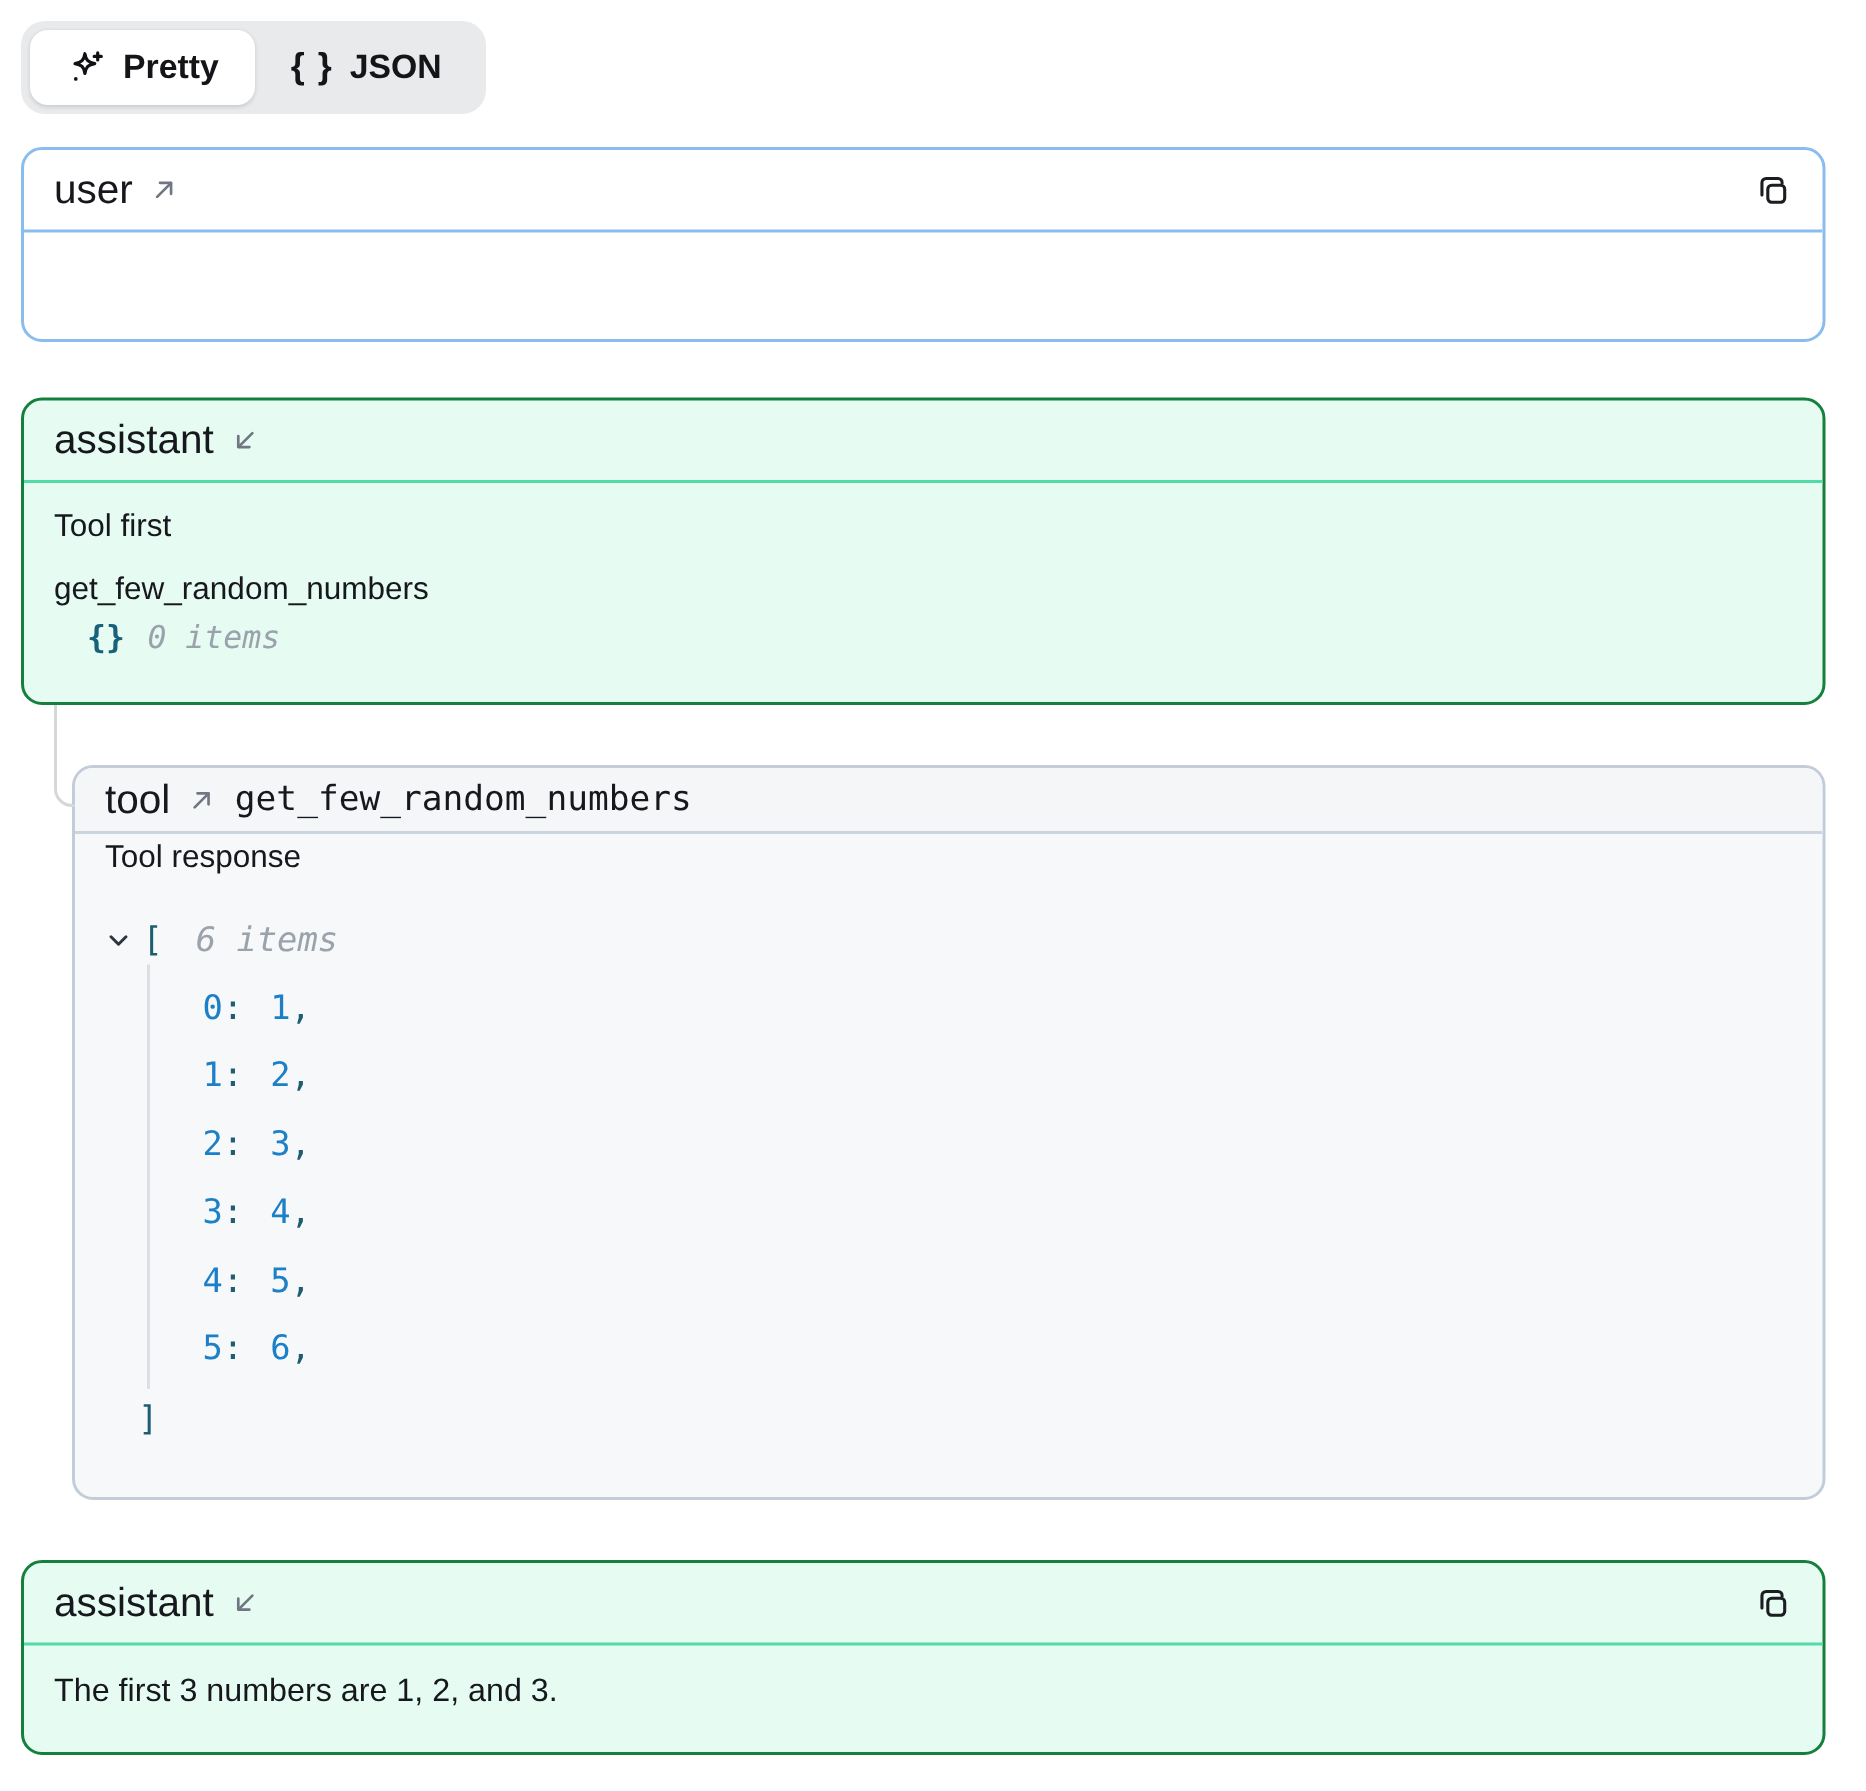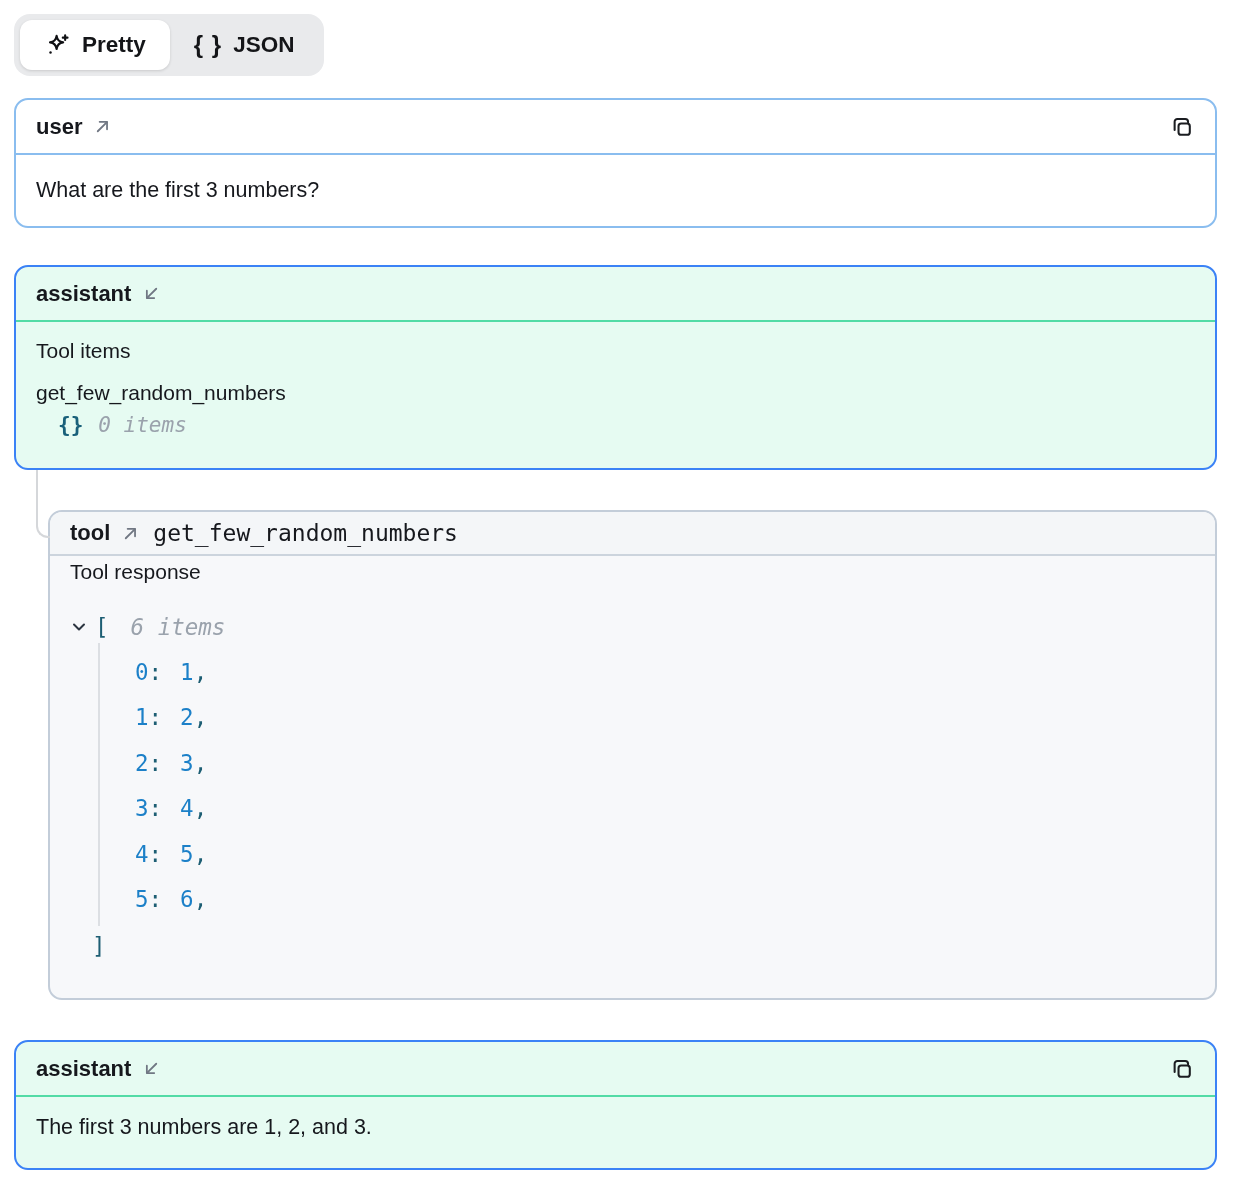--- a/index.html
+++ b/index.html
@@ -9,28 +9,28 @@
   
   .toggle-group{display:inline-flex;align-items:center;background:#e9eaec;border-radius:16px;padding:6px;height:62px;box-sizing:border-box;}
   .tab{display:flex;align-items:center;gap:11px;font-family:inherit;font-size:22.5px;font-weight:600;color:#141518;
        border:none;background:transparent;border-radius:12px;padding:16px 24px;height:50px;cursor:pointer;}
   .tab.active{background:#ffffff;box-shadow:0 1px 3px rgba(0,0,0,.14);}
   .tab .braces{font-weight:600;font-size:24px;letter-spacing:1px;}
 
   
   .card{border-radius:14px;box-sizing:border-box;overflow:hidden;background:#fff;}
   .card-header{display:flex;align-items:center;gap:11px;padding:0 20px;height:55px;box-sizing:border-box;}
-  .role{font-size:22px;font-weight:700;}
+  .role{font-size:27px;font-weight:400;}
   .card-body{font-size:21.5px;}
 
   .user-card{margin-top:22px;height:130px;border:2px solid #8abdef;}
   .user-card .card-header{border-bottom:2px solid #8abdef;}
   .user-card .card-body{display:flex;align-items:center;height:71px;padding:0 20px;}
 
-  .assistant-card{border:2px solid #3b82f6;background:#e6fbf2;}
+  .assistant-card{border:2px solid #15803d;background:#e6fbf2;}
   .assistant-card .card-header{border-bottom:2px solid #52dba6;}
   .a1{margin-top:37px;height:205px;}
   .a1 .card-body{padding:17px 20px 0;}
   .tool-calls-title{font-size:21px;}
   .tool-call-name{margin-top:18px;font-size:21px;font-weight:500;}
   .tool-args{margin-top:8px;padding-left:22px;font-family:"DejaVu Sans Mono",monospace;font-size:21px;display:flex;align-items:center;}
   .braces-teal{color:#19607a;font-weight:700;}
   .items-grey{color:#9aa2ac;font-style:italic;margin-left:15px;text-align:right;}
 
   .a2{margin-top:40px;height:130px;}
@@ -89,36 +89,33 @@
         <path d="M4.5 13.5 13.2 4.8"></path>
           <path d="M6.3 4.6h7v7"></path>
       </svg>
       <button class="copy-btn">
         <svg class="icon" width="26" height="26" viewBox="0 0 24 24" fill="none" stroke="#1b1d21" stroke-width="1.9" stroke-linecap="round" stroke-linejoin="round">
           <rect x="8.8" y="8.8" width="10.4" height="10.4" rx="2.4"></rect>
           <path d="M5.2 14.8V7.2a2.6 2.6 0 0 1 2.6-2.6H15a2.6 2.6 0 0 1 2.6 2.6v.4"></path>
         </svg>
       </button>
     </div>
-    <div class="card-body">
-      <span>What are the first 3 numbers?</span>
-    </div>
   </section>
 
   
   <section class="card assistant-card a1">
     <div class="card-header">
       <span class="role">assistant</span>
       <svg class="icon" width="19" height="19" viewBox="0 0 18 18" fill="none" stroke="#707783" stroke-width="1.7" stroke-linecap="round" stroke-linejoin="round">
         <path d="M13.5 4.5 4.8 13.2"></path>
           <path d="M4.6 6.3v7h7"></path>
       </svg>
     </div>
     <div class="card-body">
-      <div class="tool-calls-title">Tool items</div>
+      <div class="tool-calls-title">Tool first</div>
       <div class="tool-call-name">get_few_random_numbers</div>
       <div class="tool-args">
         <span class="braces-teal">{}</span>
         <span class="items-grey">0 items</span>
       </div>
     </div>
   </section>
 
   
   <div class="tool-wrap">

